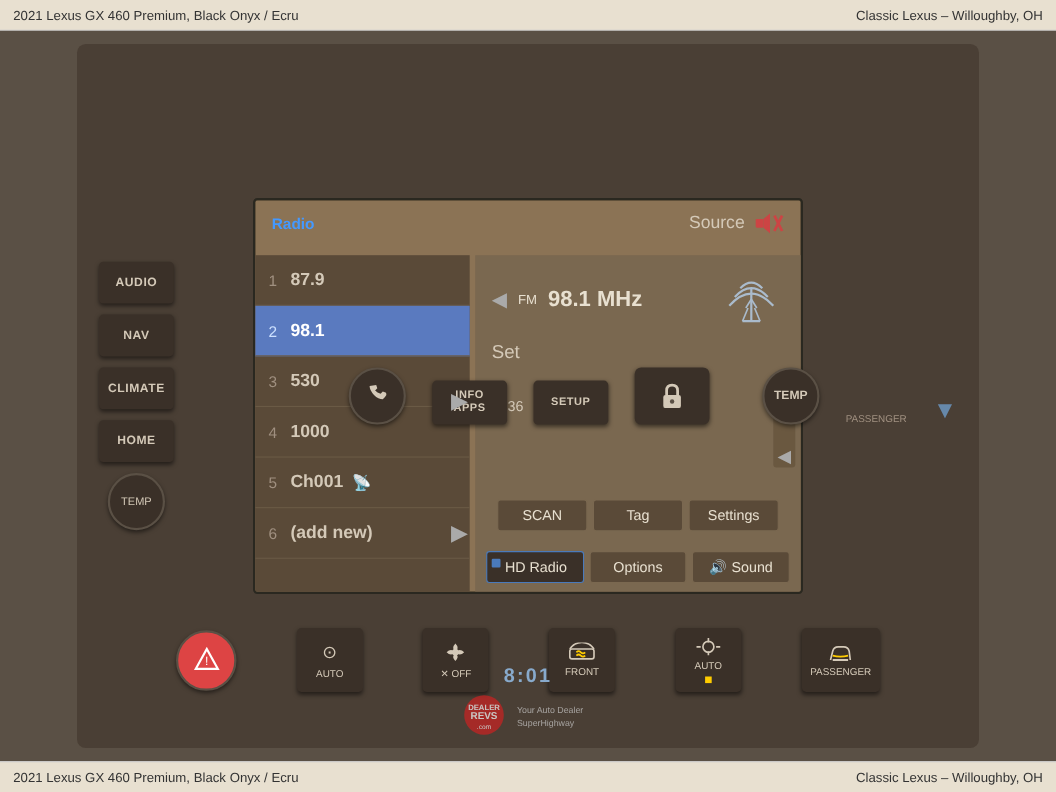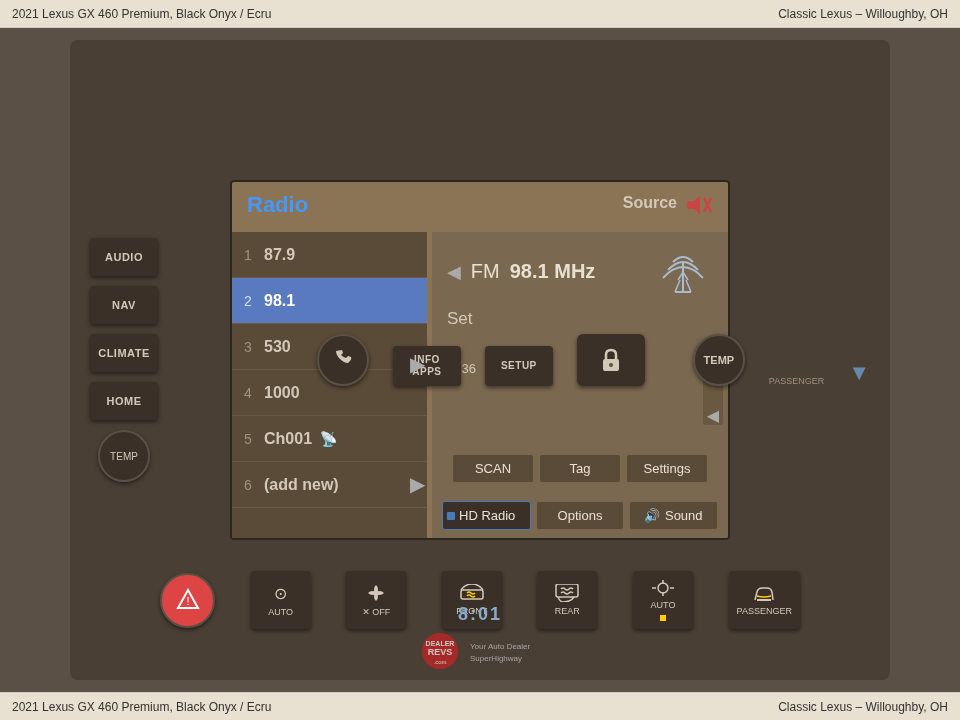--- a/index.html
+++ b/index.html
@@ -135,28 +135,28 @@
       top: 10px;
       left: 15px;
       right: 15px;
       display: flex;
       align-items: center;
       justify-content: space-between;
     }
 
     .radio-title {
       color: #4499ff;
-      font-size: 22px;
+      font-size: 14px;
       font-weight: bold;
     }
 
     .source-area {
       display: flex;
+      align-items: center;
       gap: 8px;
-      font-weight: bold;
     }
 
     .source-label {
       color: #d4c9b8;
       font-size: 16px;
     }
 
     
     .preset-list {
       position: absolute;
@@ -231,21 +231,21 @@
     }
 
     .freq-text {
       color: #e8e0d0;
       font-size: 20px;
       font-weight: bold;
     }
 
     .freq-band {
       color: #e8e0d0;
-      font-size: 20px;
+      font-size: 12px;
     }
 
     .set-label {
       color: #d4c9b8;
       font-size: 17px;
       margin-bottom: 2px;
     }
 
     .set-count {
       color: #d4c9b8;
@@ -304,21 +304,21 @@
       right: 0;
       display: flex;
       gap: 5px;
       padding: 0 10px;
     }
 
     .btn-radio.hd {
       background: #3a3028;
       border: 1px solid #4a7abb;
       display: flex;
-      align-items: center;
+      align-items: flex-start;
       gap: 4px;
     }
 
     .hd-indicator {
       width: 8px;
       height: 8px;
       background: #4a7abb;
       border-radius: 1px;
       display: inline-block;
     }
@@ -625,29 +625,20 @@
       <div class="bc-btn">
         <svg width="26" height="18" viewBox="0 0 26 18">
           <rect x="2" y="6" width="22" height="9" rx="2" fill="none" stroke="#d4c9b8" stroke-width="1.5"></rect>
           <path d="M2,6 Q6,0 13,0 Q20,0 24,6" fill="none" stroke="#d4c9b8" stroke-width="1.5"></path>
           <path d="M8,9 Q10,7 12,9 Q14,11 16,9" stroke="#ffcc00" stroke-width="1.5" fill="none"></path>
           <path d="M8,12 Q10,10 12,12 Q14,14 16,12" stroke="#ffcc00" stroke-width="1.5" fill="none"></path>
         </svg>
         <span class="bc-label">FRONT</span>
       </div>
 
-      <div class="bc-btn">
-        <svg width="26" height="18" viewBox="0 0 26 18">
-          <rect x="2" y="0" width="22" height="13" rx="2" fill="none" stroke="#d4c9b8" stroke-width="1.5"></rect>
-          <path d="M4,13 Q6,18 9,18 Q17,18 20,13" fill="none" stroke="#d4c9b8" stroke-width="1.5"></path>
-          <path d="M7,5 Q9,3 11,5 Q13,7 15,5 Q17,3 19,5" stroke="#d4c9b8" stroke-width="1.5" fill="none"></path>
-          <path d="M7,9 Q9,7 11,9 Q13,11 15,9 Q17,7 19,9" stroke="#d4c9b8" stroke-width="1.5" fill="none"></path>
-        </svg>
-        <span class="bc-label">REAR</span>
-      </div>
 
       <div class="bc-btn">
         <svg width="22" height="16" viewBox="0 0 22 16">
           <circle cx="11" cy="8" r="5" fill="none" stroke="#d4c9b8" stroke-width="1.5"></circle>
           <path d="M11,0 L11,4 M11,12 L11,16 M0,8 L4,8 M18,8 L22,8" stroke="#d4c9b8" stroke-width="1.5"></path>
         </svg>
         <span class="bc-label">AUTO</span>
         <span style="display:inline-block; width:6px; height:6px; background:#ffcc00; border-radius:50; margin-top:1px;"></span>
       </div>
 

